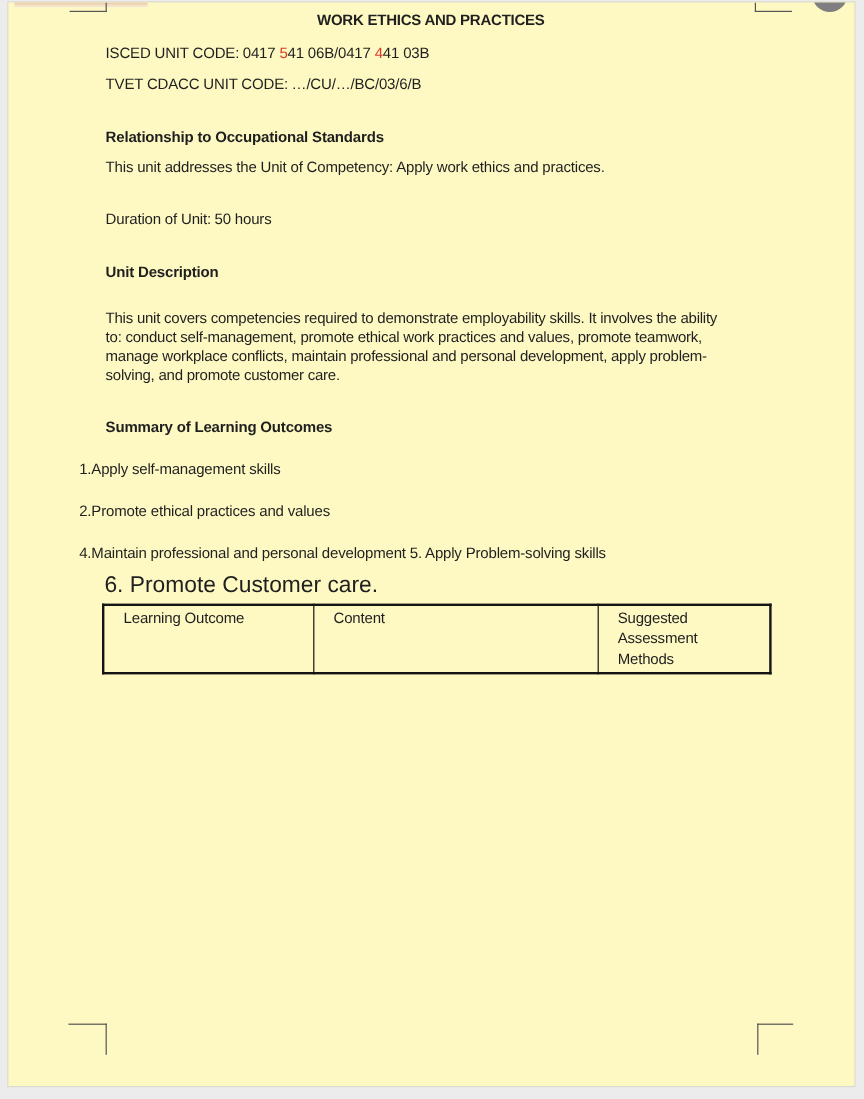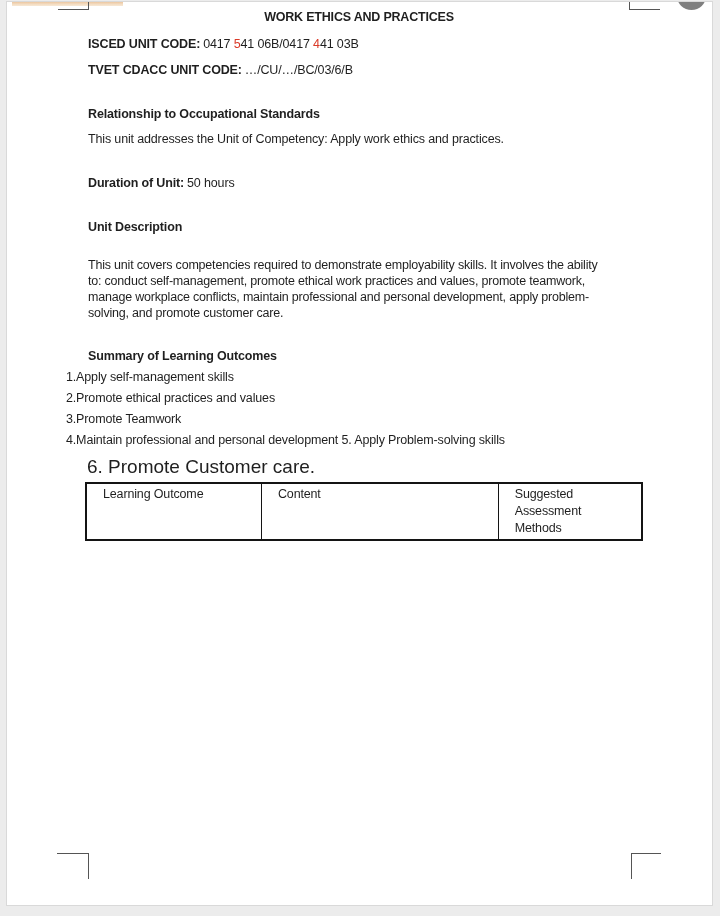--- a/index.html
+++ b/index.html
@@ -7,21 +7,21 @@
   body {
     width: 720px; height: 916px;
     background: #ececec;
     position: relative;
     overflow: hidden;
     font-family: "Liberation Sans", "DejaVu Sans", sans-serif;
   }
   .page {
     position: absolute; left: 6px; top: 1px;
     width: 707px; height: 905px;
-    background: #ffffff;
+    background: #fef9c3;
     border: 1px solid #d9d9d9;
     overflow: hidden;
   }
   .highlight-band {
     position: absolute; left: 5px; top: 0;
     width: 111px; height: 4px;
     background: linear-gradient(180deg, #ecc7a0 0%, #f6e5d0 80%);
   }
   .scroll-bubble {
     position: absolute; left: 670px; top: -20px;
@@ -48,33 +48,33 @@
   }
   .doc-title {
     margin-top: 8px;
     text-align: center;
     font-weight: 700;
     font-size: 12.5px;
     letter-spacing: -0.2px;
   }
   .code-line   { margin-top: 12px; }
   .code-line-2 { margin-top: 11px; }
-  .lbl { font-weight: 700; margin-right: 3px; }
+  .lbl { font-weight: 400; margin-right: 3px; }
   .red { color: #da3a28; }
   .section-heading { font-weight: 700; }
   .mt-section { margin-top: 29px; }
   .mt-line    { margin-top: 10px; }
   .mt-summary { margin-top: 28px; }
   .description-body {
     margin-top: 22px;
     line-height: 16px;
     width: 522px;
     letter-spacing: -0.2px;
   }
-  .outcome-item { margin-top: 6px; margin-left: -22px; }
+  .outcome-item { margin-top: 20px; margin-left: -22px; }
   .outcome-six  { margin-top: 11px; margin-left: -1px; font-size: 19px; letter-spacing: 0; }
   .loc-heading  { margin-top: 21px; }
   .loc-table {
     margin-top: 8px;
     margin-left: -3px;
     border-collapse: collapse;
     table-layout: fixed;
     width: 558px;
     border: 2px solid #141414;
   }
@@ -125,21 +125,20 @@
       <span class="lbl">Duration of Unit:</span><span>50 hours</span>
     </div>
 
     <div class="section-heading mt-section">Unit Description</div>
     <div class="description-body">This unit covers competencies required to demonstrate employability skills. It involves the ability to: conduct self-management, promote ethical work practices and values, promote teamwork, manage workplace conflicts, maintain professional and personal development, apply problem-solving, and promote customer care.</div>
 
     <div class="section-heading mt-summary">Summary of Learning Outcomes</div>
 
     <div class="outcome-item">1.Apply self-management skills</div>
     <div class="outcome-item">2.Promote ethical practices and values</div>
-    <div class="outcome-item">3.Promote Teamwork</div>
     <div class="outcome-item">4.Maintain professional and personal development 5. Apply Problem-solving skills</div>
     <div class="outcome-six">6. Promote Customer care.</div>
 
 
     <table class="loc-table">
       <thead>
         <tr>
           <th class="col-1">Learning Outcome</th>
           <th class="col-2">Content</th>
           <th class="col-3">Suggested Assessment Methods</th>

